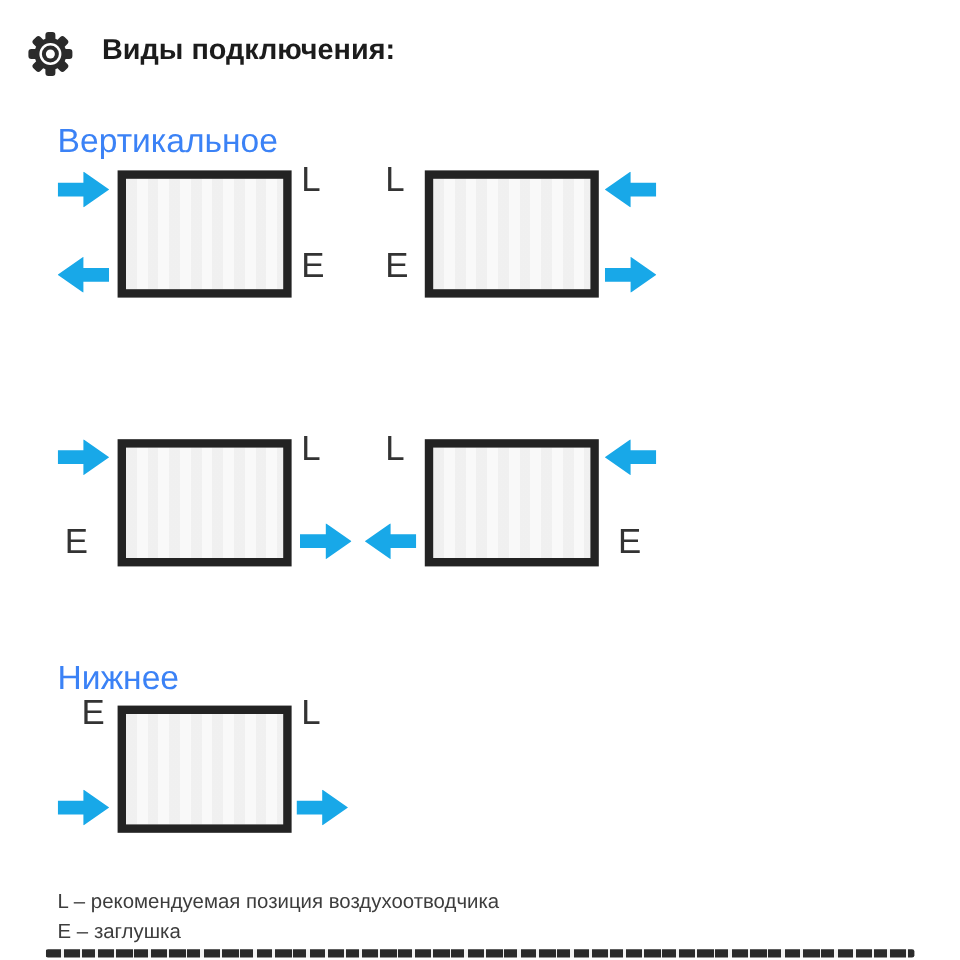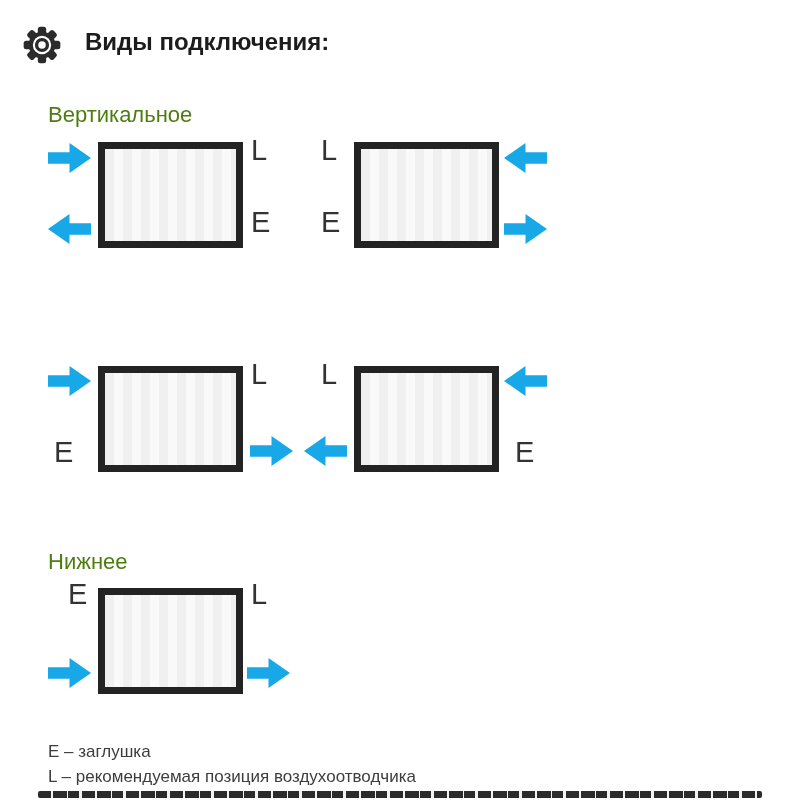--- a/index.html
+++ b/index.html
@@ -11,21 +11,21 @@
   .canvas{position:absolute;left:0;top:0;width:636px;height:800px;padding-left:24px;}
 
   .title{
     position:absolute;left:85px;top:29px;
     font-size:24px;font-weight:bold;color:#1c1c1c;line-height:1.1;
   }
   .gear{position:absolute;left:22px;top:25px;width:40px;height:40px;}
 
   .section-label{
     position:absolute;left:48px;
-    font-size:22px;color:#4d7c0f;line-height:1.1;
+    font-size:28px;color:#3b82f6;line-height:1.1;
   }
 
   .radiator{
     position:absolute;width:131px;height:92px;
     border:7px solid #232323;
     background:#f3f3f3;
     background-image:repeating-linear-gradient(90deg,
       rgba(0,0,0,0.012) 0 9px, rgba(255,255,255,0.5) 9px 18px);
   }
 
@@ -101,19 +101,19 @@
 
   <div class="section-label" style="top:550px">Нижнее</div>
 
   <span class="port" style="left:68px;top:580px">E</span>
   <div class="radiator" style="left:98px;top:588px"></div>
   <span class="port" style="left:251px;top:580px">L</span>
   <div class="arrow" style="left:48px;top:658px"></div>
   <div class="arrow" style="left:247px;top:658px"></div>
 
   <div class="legend">
+    <div>L – рекомендуемая позиция воздухоотводчика</div>
     <div>E – заглушка</div>
-    <div>L – рекомендуемая позиция воздухоотводчика</div>
   </div>
 
   <div class="cropped-bar"></div>
 
 </div>
 
 </body></html>

